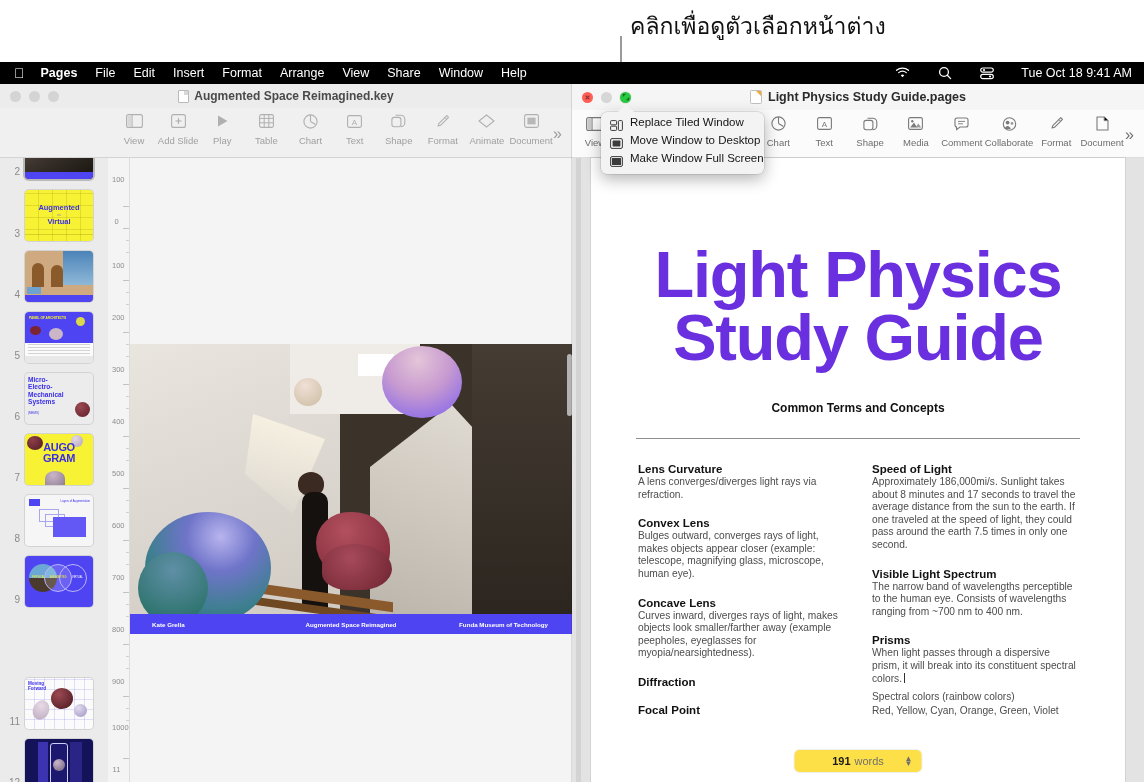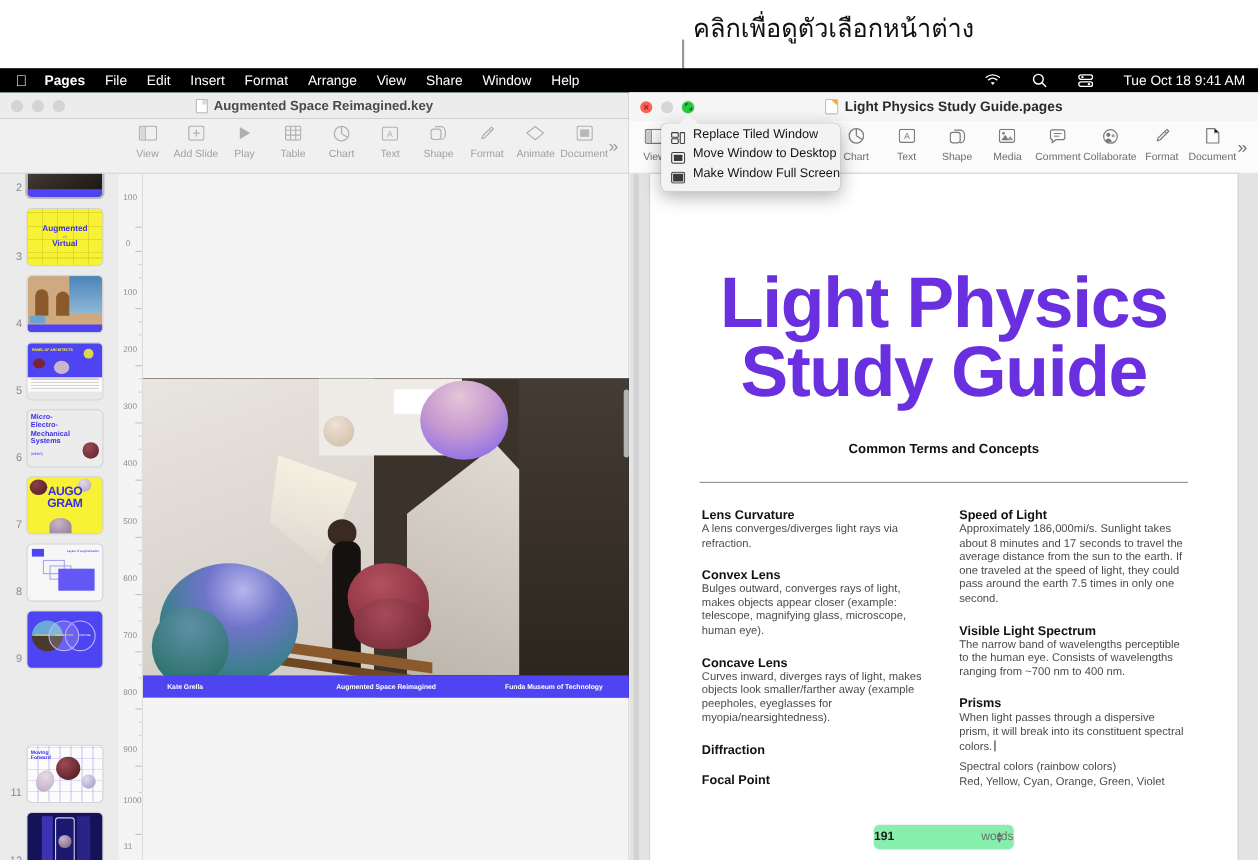--- a/index.html
+++ b/index.html
@@ -33,21 +33,21 @@
   .menubar .mi.bold { font-weight:bold; }
   .menubar .spacer { flex:1; }
   .menubar .right { display:flex; align-items:center; gap:27px; margin-right:12px; }
   .menubar .clock { font-size:12.5px; white-space:nowrap; }
   .mb-ico { display:inline-flex; width:15px; height:15px; align-items:center; justify-content:center; }
   .mb-ico svg { display:block; }
 
   
   .win-key {
     position:absolute; left:0; top:84px; width:572px; height:698px;
-    background:#14532d; overflow:hidden;
+    background:#a16207; overflow:hidden;
   }
   .key-titlebar {
     position:relative; height:24px; background:#ececec;
     display:flex; align-items:center;
   }
   .lights { display:flex; gap:8px; margin-left:10px; }
   .light { width:11px; height:11px; border-radius:50%; background:#d4d4d4; position:relative; }
   .key-title {
     position:absolute; left:0; right:0; top:0; height:24px;
     display:flex; align-items:center; justify-content:center;
@@ -165,22 +165,22 @@
   .cols { display:flex; gap:28px; padding:24px 47px 0 47px; }
   .col { width:50%; }
   .term { font-size:11.5px; font-weight:bold; color:#111; margin-top:16px; }
   .term:first-child { margin-top:0; }
   .def { font-size:10.2px; line-height:12.6px; color:#4c4c4c; margin-top:1px; }
   .def.tight { margin-top:6px; }
   .caret { display:inline-block; width:1px; height:10px; background:#333;
            vertical-align:-1px; margin-left:2px; }
   .wordcount {
     position:absolute; left:50%; transform:translateX(-50%); bottom:10px;
-    background:#86efac; border-radius:5px; height:22px; width:127px;
-    display:flex; align-items:center; justify-content:space-between; gap:4px;
+    background:#fde047; border-radius:5px; height:22px; width:127px;
+    display:flex; align-items:center; justify-content:center; gap:4px;
     font-size:11px; color:#707070; box-shadow:0 0 0 1px rgba(0,0,0,0.06);
   }
   .wordcount b { color:#1a1a1a; }
   .wc-step { position:absolute; right:9px; display:flex; flex-direction:column;
              line-height:5px; font-size:8px; color:#6f6f6f; }
 
   
   .dropdown {
     position:absolute; left:601px; top:112px; width:163px;
     background:#f3f3f3; border-radius:6px;

